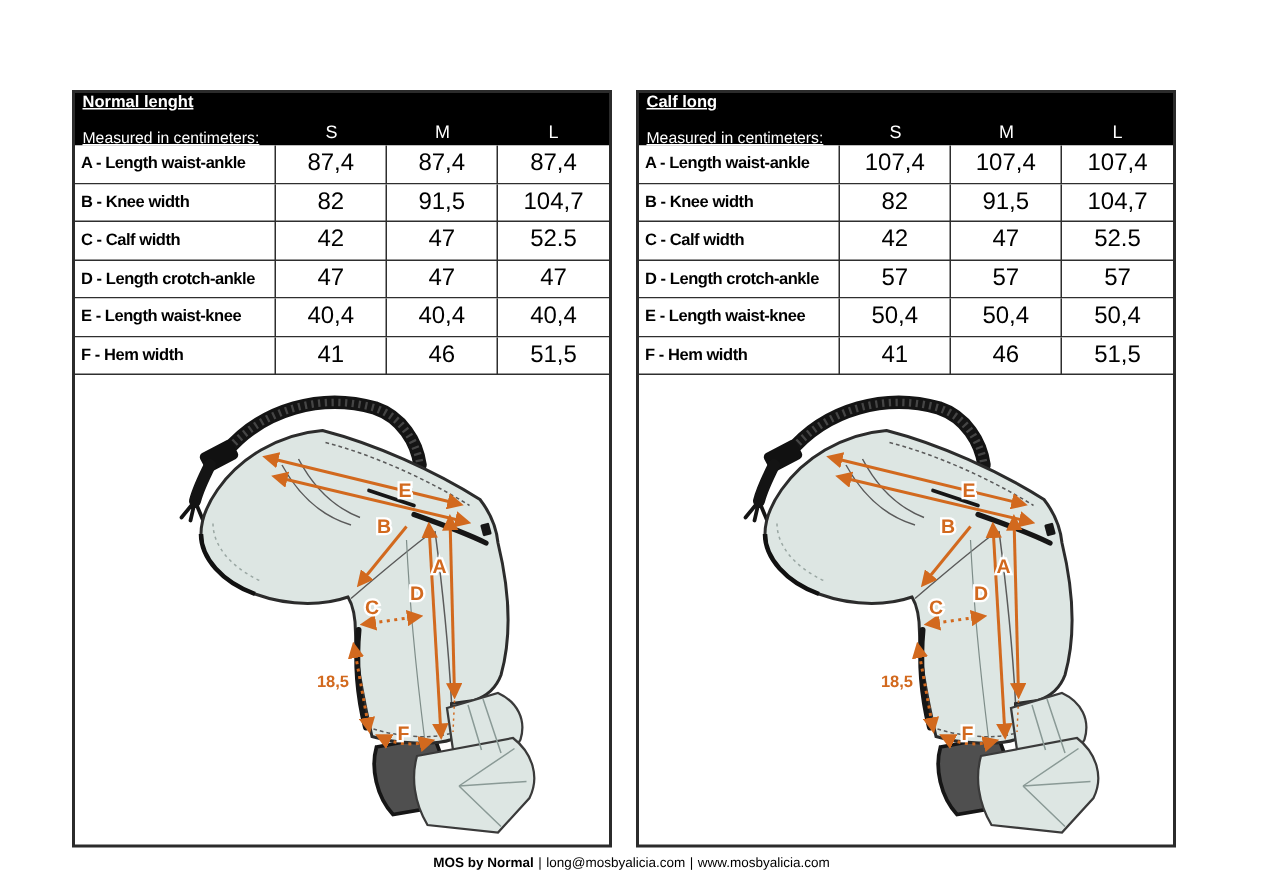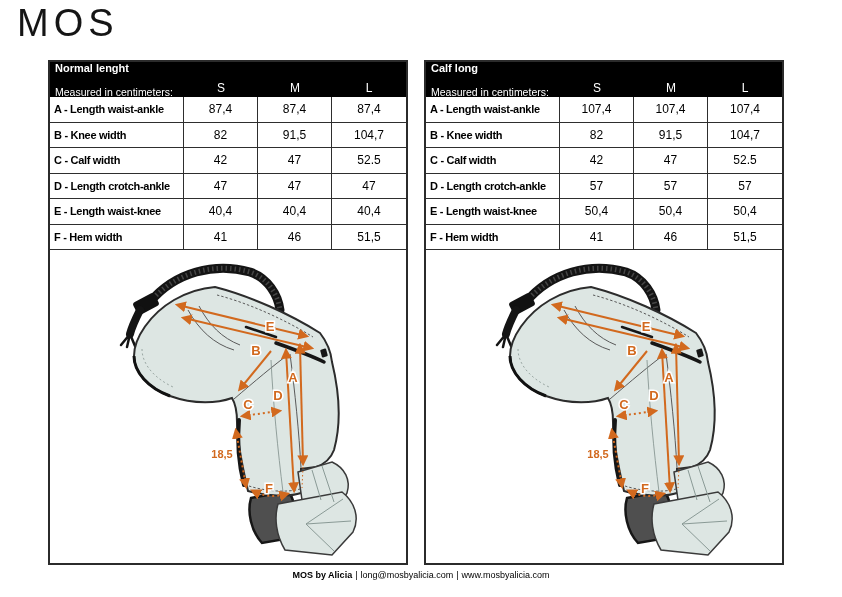--- a/index.html
+++ b/index.html
@@ -9,44 +9,43 @@
   .logo{position:absolute;left:17px;top:2px;font-size:38px;font-weight:300;
         letter-spacing:5px;color:#151515;}
 
   .panel{position:absolute;top:60px;width:360px;height:505px;border:2px solid #2b2b2b;
          box-sizing:border-box;background:#fff;}
   #panel-normal{left:48px;}
   #panel-extra{left:424px;}
 
   .panel-header{display:grid;grid-template-columns:134px 74px 74px 74px;height:35px;
                 background:#000;color:#fff;}
-  .hdr-left{display:flex;flex-direction:column;justify-content:center;padding-left:5px;gap:13px;}
+  .hdr-left{display:flex;flex-direction:column;justify-content:center;padding-left:5px;gap:13px;text-decoration:underline;}
   .hdr-title{font-size:11px;font-weight:bold;line-height:1.1;}
   .hdr-sub{font-size:10.5px;line-height:1.1;}
   .hdr-col{align-self:end;padding-bottom:4px;text-align:center;font-size:12px;}
 
   .size-grid{display:grid;grid-template-columns:134px 74px 74px 74px;grid-auto-rows:25.5px;text-align:center;}
   .cell{box-sizing:border-box;border-bottom:1.5px solid #2e2e2e;border-right:1.5px solid #2e2e2e;
         display:flex;align-items:center;overflow:hidden;white-space:nowrap;background:#fff;color:#000;}
   .cell.c-label{font-weight:bold;font-size:11px;letter-spacing:-0.3px;padding-left:4px;}
-  .cell.c-val{justify-content:center;font-size:12px;}
+  .cell.c-val{justify-content:center;font-size:16px;}
   .cell.last{border-right:none;}
 
   .illus{height:313px;display:flex;align-items:flex-start;justify-content:flex-start;}
 
   .footer{position:absolute;left:0;right:0;top:570px;text-align:center;font-size:9px;color:#000;}
   .footer .brand{font-weight:bold;}
   .footer .sep{margin:0 3px;}
 </style>
 </head>
 <body>
 
 <div class="page">
 
-  <div class="logo">MOS</div>
 
   <section class="panel" id="panel-normal">
     <header class="panel-header">
       <div class="hdr-left">
         <div class="hdr-title">Normal lenght</div>
         <div class="hdr-sub">Measured in centimeters:</div>
       </div>
       <div class="hdr-col">S</div>
       <div class="hdr-col">M</div>
       <div class="hdr-col">L</div>
@@ -189,16 +188,16 @@
     </div>
 
     <div class="illus">
       <svg width="356" height="313" viewBox="0 0 356 313" xmlns="http://www.w3.org/2000/svg">
         <use href="#pants-art"></use>
       </svg>
     </div>
   </section>
 
   <footer class="footer">
-    <span class="brand">MOS by Alicia</span><span class="sep">|</span><span>long@mosbyalicia.com</span><span class="sep">|</span><span>www.mosbyalicia.com</span>
+    <span class="brand">MOS by Normal</span><span class="sep">|</span><span>long@mosbyalicia.com</span><span class="sep">|</span><span>www.mosbyalicia.com</span>
   </footer>
 
 </div>
 
 </body></html>

